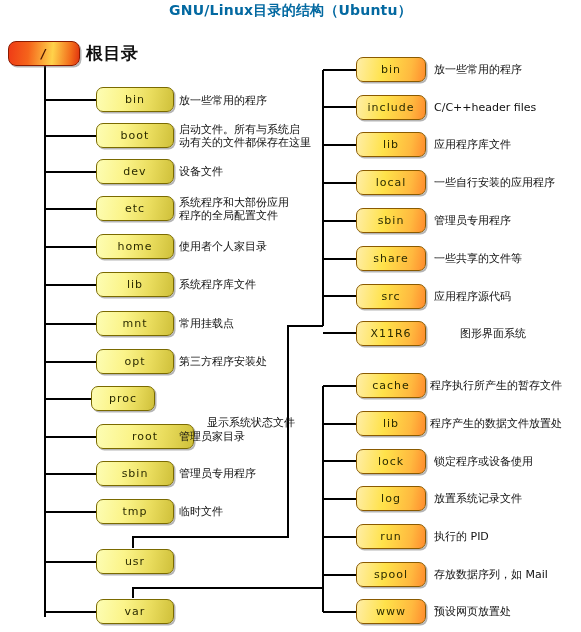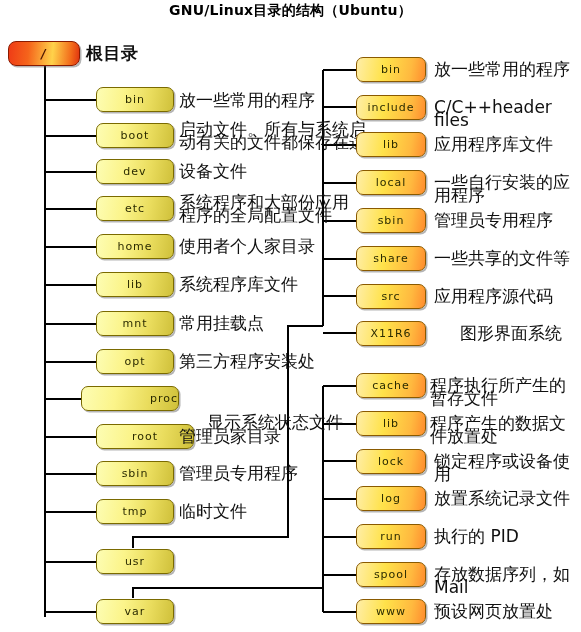--- a/index.html
+++ b/index.html
@@ -4,21 +4,21 @@
 <style>
   html,body{margin:0;padding:0;background:#ffffff;}
   body{
     width:581px;height:632px;position:relative;overflow:hidden;
     font-family:"DejaVu Sans","Liberation Sans",sans-serif;
   }
   #diagram{position:absolute;left:0;top:0;width:581px;height:632px;}
 
   #title{
     position:absolute;left:0;top:2px;width:581px;text-align:center;
-    font-size:14px;font-weight:bold;color:#000000;letter-spacing:0.2px;
+    font-size:14px;font-weight:bold;color:#0369a1;letter-spacing:0.2px;
   }
 
   
   #wires{position:absolute;left:0;top:0;width:581px;height:632px;}
 
   
   .node{
     position:absolute;box-sizing:border-box;
     border:1px solid #7a6a00;border-radius:7px;
     text-align:center;color:#2b2b00;
@@ -37,21 +37,21 @@
     border-color:#8a5a00;
   }
   .node.root{
     background:linear-gradient(95deg,#ef3b16 0%,#f5641b 28%,#ffd24a 62%,#f26a1a 88%,#e03410 100%);
     border:1px solid #8a1a00;border-radius:8px;
     color:#4a1500;font-style:italic;font-weight:bold;font-size:12px;
   }
 
   
   .desc{
-    position:absolute;font-size:17px;color:#101010;line-height:13px;
+    position:absolute;font-size:11px;color:#101010;line-height:13px;
     white-space:pre-line;letter-spacing:0px;
   }
   .desc.rootlbl{font-weight:bold;font-size:17px;letter-spacing:0.5px;}
 </style>
 </head>
 <body>
 
 <div id="diagram">
 
   <div id="title">GNU/Linux目录的结构（Ubuntu）</div>
@@ -141,21 +141,21 @@
   <div class="node left" style="left:96px;top:311px;width:78px;height:25px;">
     <span>mnt</span>
     </div>
   <div class="desc" style="left:179px;top:317px;">常用挂载点</div>
 
   <div class="node left" style="left:96px;top:349px;width:78px;height:25px;">
     <span>opt</span>
     </div>
   <div class="desc" style="left:179px;top:355px;">第三方程序安装处</div>
 
-  <div class="node left" style="left:81px;top:386px;width:98px;height:25px;justify-content:flex-end;">
+  <div class="node left" style="left:91px;top:386px;width:64px;height:25px;">
     <span>proc</span>
     </div>
   <div class="desc" style="left:179px;top:416px;margin-left:28px;">显示系统状态文件</div>
 
   <div class="node left" style="left:96px;top:424px;width:98px;height:25px;">
     <span>root</span>
     </div>
   <div class="desc" style="left:179px;top:430px;">管理员家目录</div>
 
   <div class="node left" style="left:96px;top:461px;width:78px;height:25px;">

